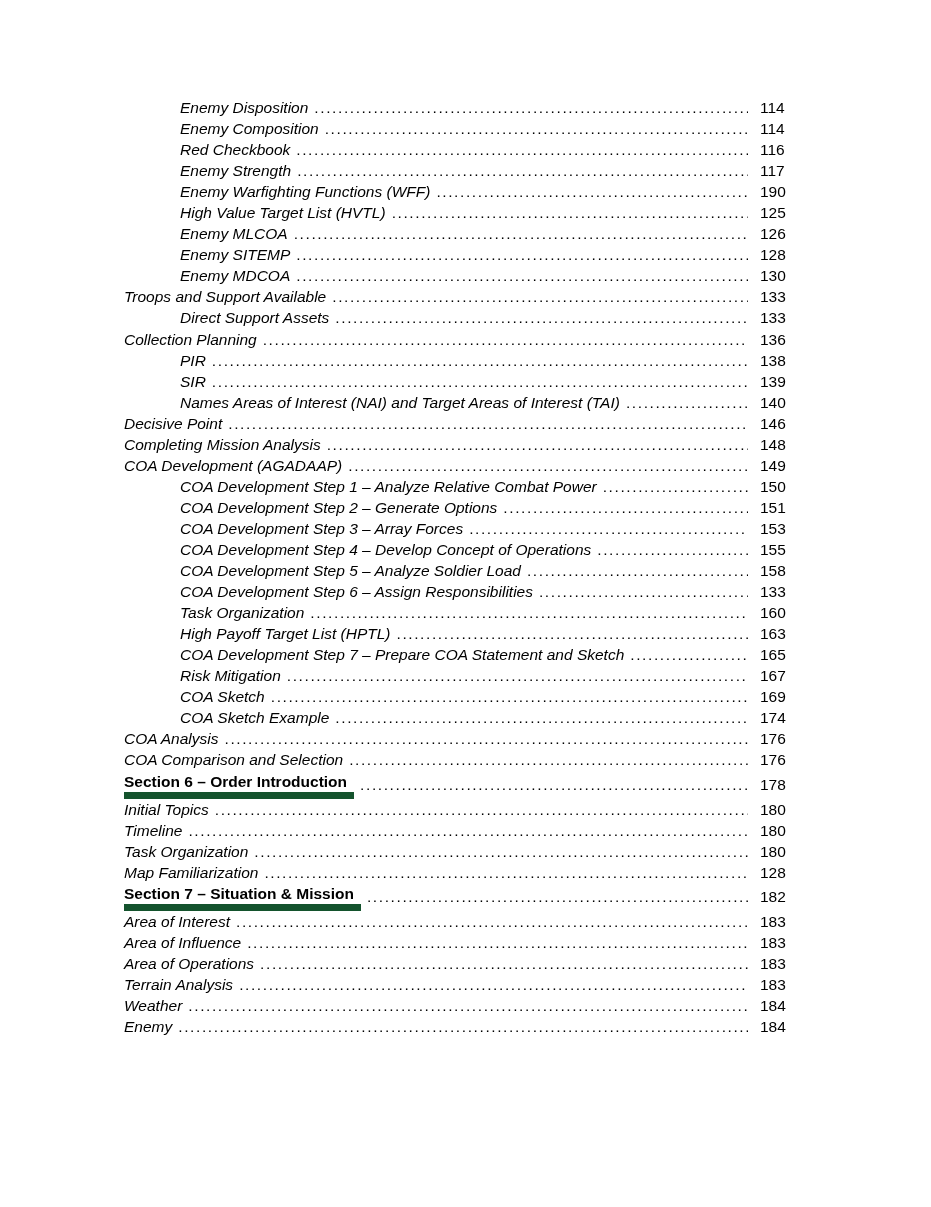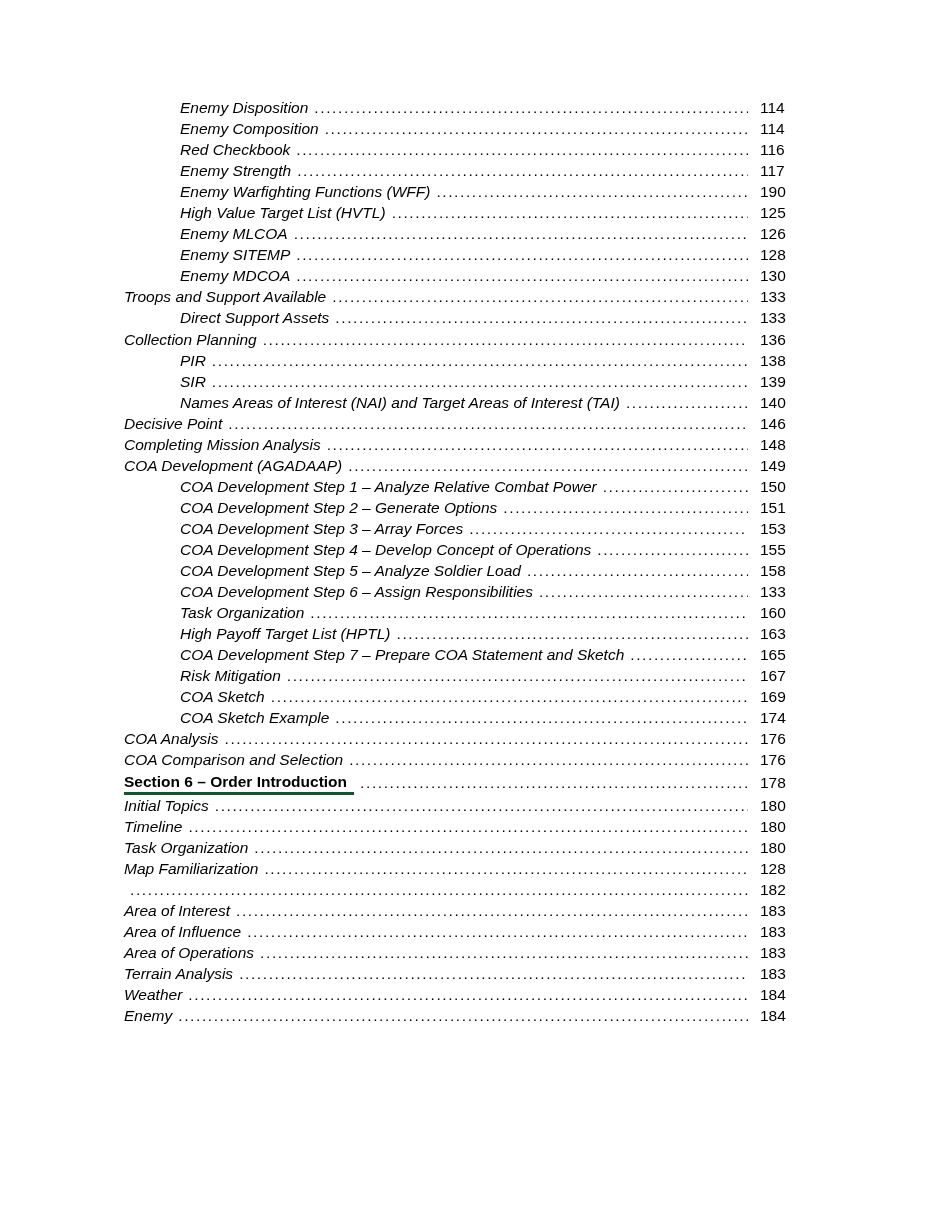--- a/index.html
+++ b/index.html
@@ -32,21 +32,21 @@
     white-space: nowrap;
   }
   .row.l2 { padding-left: 56px; }
   .title {
     flex: 0 0 auto;
     white-space: pre;
   }
   .row.section { font-style: normal; }
   .row.section .title {
     font-weight: bold;
-    border-bottom: 3px solid #14532d;
+    border-bottom: 7px solid #14532d;
     padding-right: 7px;
   }
   .leader {
     flex: 1 1 auto;
     overflow: hidden;
     white-space: nowrap;
     font-style: normal;
     font-weight: normal;
     letter-spacing: 1.6px;
     margin-left: 6px;
@@ -248,20 +248,21 @@
     <span class="title">Task Organization</span>
     <span class="leader"></span>
     <span class="pagenum">180</span>
   </div>
       <div class="row l1">
     <span class="title">Map Familiarization</span>
     <span class="leader"></span>
     <span class="pagenum">128</span>
   </div>
       <div class="row l1 section">
+    <span class="title">Section 7 – Situation &amp; Mission</span>
     <span class="leader"></span>
     <span class="pagenum">182</span>
   </div>
       <div class="row l1">
     <span class="title">Area of Interest</span>
     <span class="leader"></span>
     <span class="pagenum">183</span>
   </div>
       <div class="row l1">
     <span class="title">Area of Influence</span>

